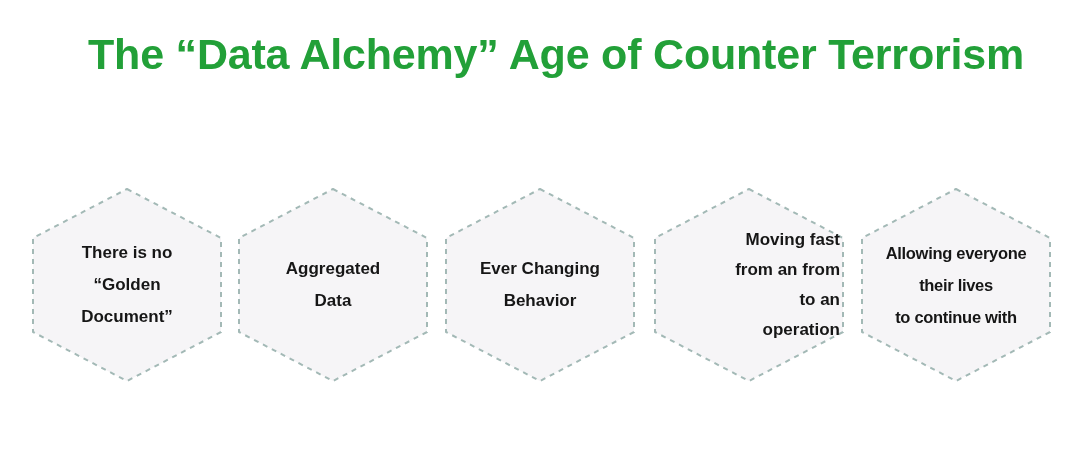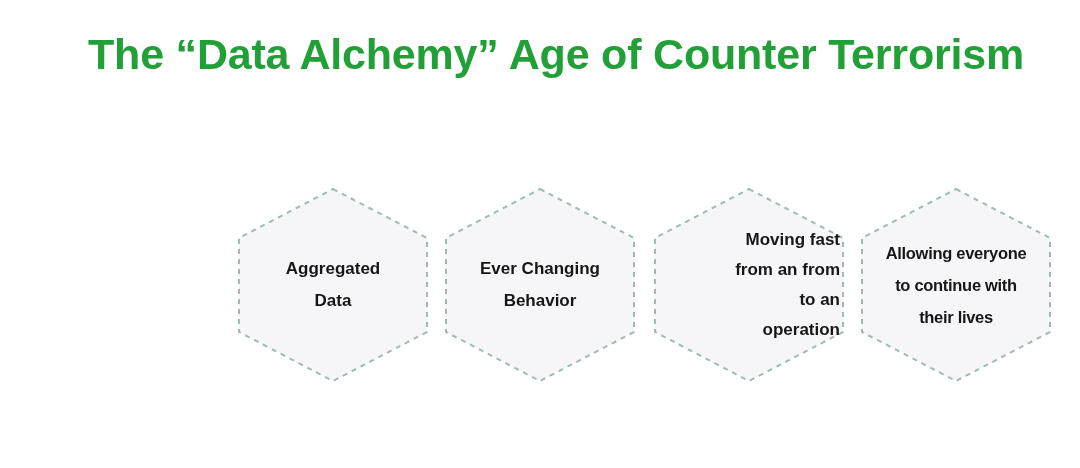--- a/index.html
+++ b/index.html
@@ -102,20 +102,30 @@
 </style>
 </head>
 <body>
 
 <div id="slide">
 
   <div id="slide-title">The “Data Alchemy” Age of Counter Terrorism</div>
 
   <div id="hex-row">
 
+    <div class="hex-cell" style="left:30px;">
+      <svg class="hex-svg" viewBox="0 0 194 198">
+        <polygon points="97,3 191,52 191,146 97,195 3,146 3,52" fill="#f6f5f7" stroke="#a3b9b6" stroke-width="2" stroke-dasharray="5 5" stroke-linejoin="round"></polygon>
+      </svg>
+      <div class="hex-label">
+        <span class="line">There is no</span>
+        <span class="line">“Golden</span>
+        <span class="line">Document”</span>
+      </div>
+    </div>
 
     <div class="hex-cell" style="left:236px;text-decoration:underline;">
       <svg class="hex-svg" viewBox="0 0 194 198">
         <polygon points="97,3 191,52 191,146 97,195 3,146 3,52" fill="#f6f5f7" stroke="#a3b9b6" stroke-width="2" stroke-dasharray="5 5" stroke-linejoin="round"></polygon>
       </svg>
       <div class="hex-label">
         <span class="line">Aggregated</span>
         <span class="line">Data</span>
       </div>
     </div>
@@ -141,19 +151,19 @@
         <span class="line">operation</span>
       </div>
     </div>
 
     <div class="hex-cell" style="left:859px;" data-size="wide">
       <svg class="hex-svg" viewBox="0 0 194 198">
         <polygon points="97,3 191,52 191,146 97,195 3,146 3,52" fill="#f6f5f7" stroke="#a3b9b6" stroke-width="2" stroke-dasharray="5 5" stroke-linejoin="round"></polygon>
       </svg>
       <div class="hex-label">
         <span class="line">Allowing everyone</span>
+        <span class="line">their lives</span>
         <span class="line">to continue with</span>
-        <span class="line">their lives</span>
       </div>
     </div>
 
   </div>
 </div>
 
 </body></html>

